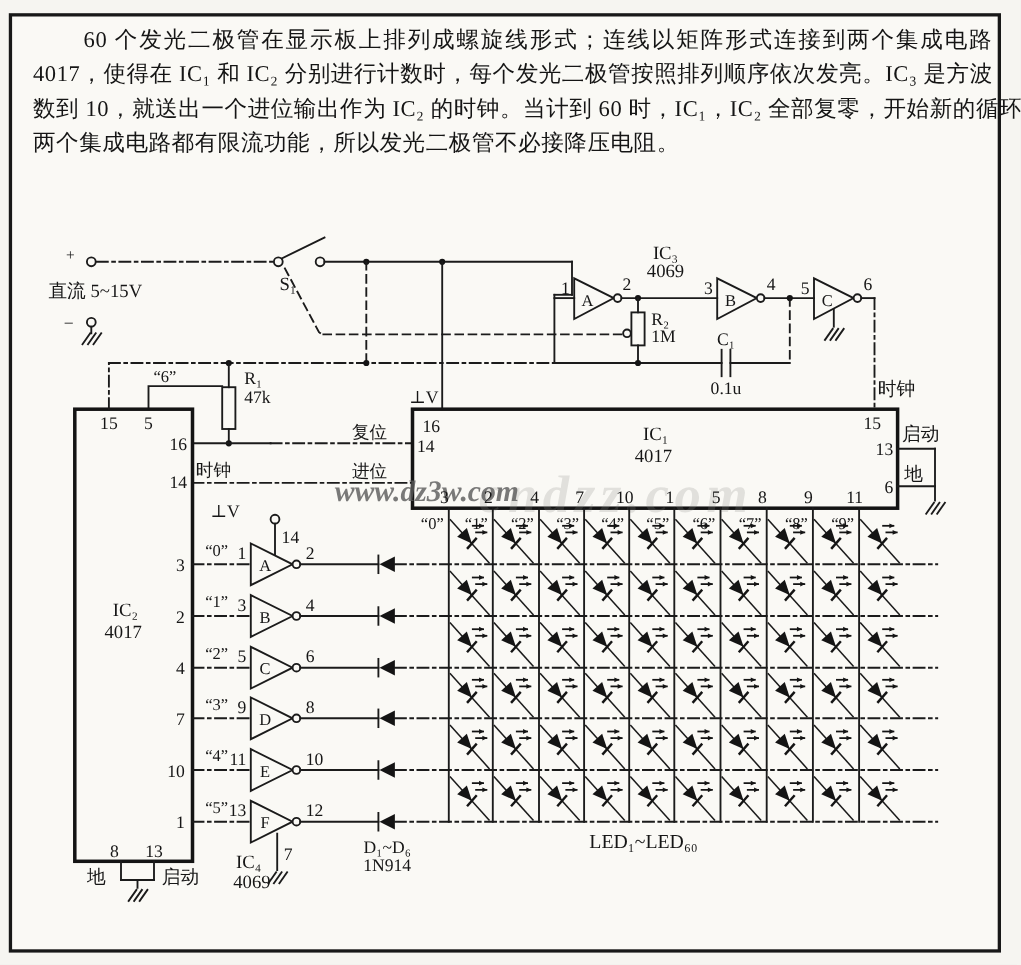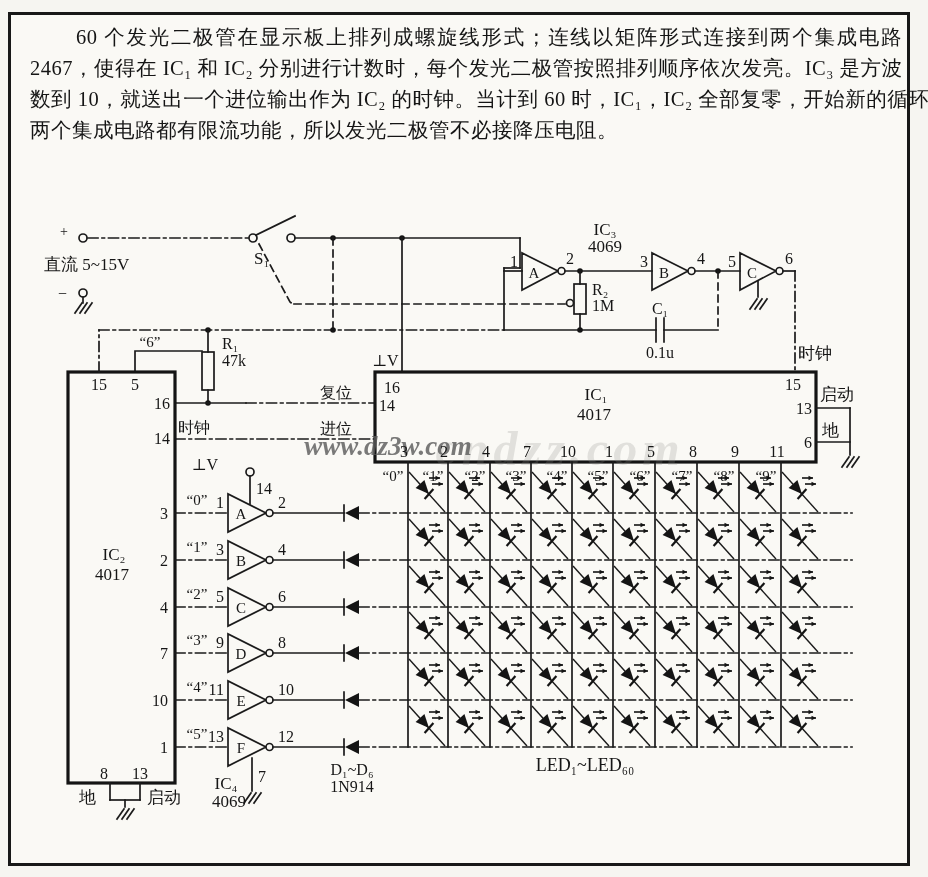--- a/index.html
+++ b/index.html
@@ -27,21 +27,21 @@
   .term{fill:#faf9f5;stroke:#1b1b1b;stroke-width:1.7;}
 </style>
 </head>
 <body>
 
 <div id="page">
   <div id="frame"></div>
 
   <div id="desc">
     <div class="dline first">60 个发光二极管在显示板上排列成螺旋线形式；连线以矩阵形式连接到两个集成电路</div>
-    <div class="dline">2467，使得在 IC₁ 和 IC₂ 分别进行计数时，每个发光二极管按照排列顺序依次发亮。IC₃ 是方波</div>
+    <div class="dline">4017，使得在 IC₁ 和 IC₂ 分别进行计数时，每个发光二极管按照排列顺序依次发亮。IC₃ 是方波</div>
     <div class="dline">数到 10，就送出一个进位输出作为 IC₂ 的时钟。当计到 60 时，IC₁，IC₂ 全部复零，开始新的循环。</div>
     <div class="dline last">两个集成电路都有限流功能，所以发光二极管不必接降压电阻。</div>
   </div>
 
   <svg id="cir" width="928" height="690" viewBox="0 187 928 690">
     <defs>
       <g id="gnd-sym">
         <line x1="-8" y1="12" x2="-1" y2="2" class="w"></line>
         <line x1="-3" y1="12" x2="4" y2="2" class="w"></line>
         <line x1="2" y1="12" x2="9" y2="2" class="w"></line>

